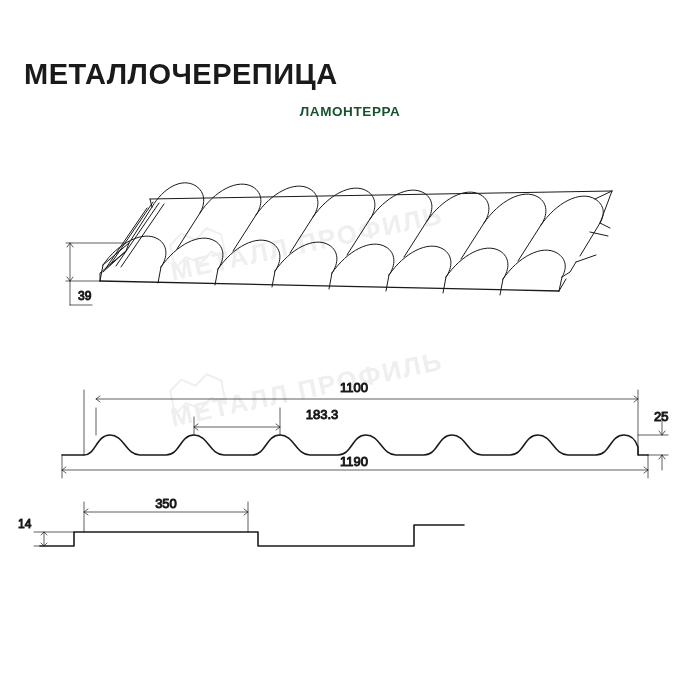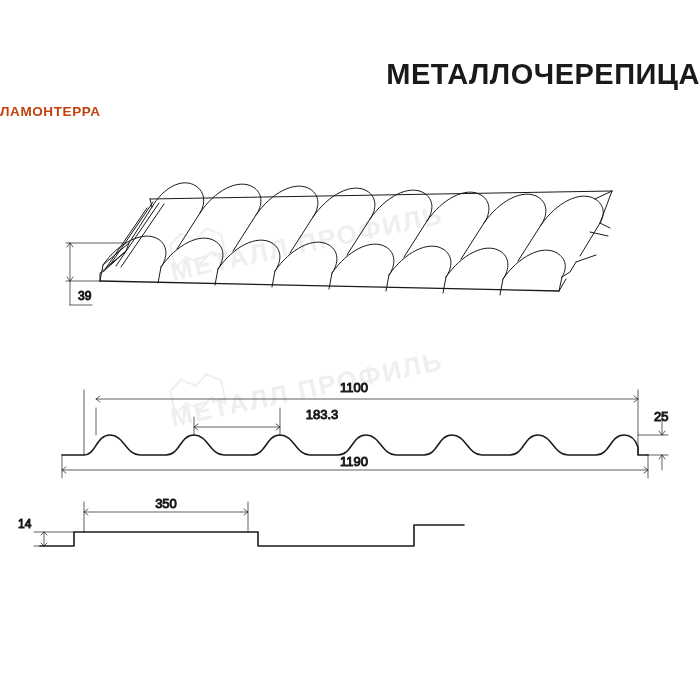--- a/index.html
+++ b/index.html
@@ -13,37 +13,37 @@
     height: 700px;
     background: #ffffff;
     font-family: "Liberation Sans", sans-serif;
     overflow: hidden;
   }
   .title {
     position: absolute;
     left: 0;
     right: 0;
     top: 58px;
-    text-align: right;
+    text-align: left;
     font-size: 29px;
     font-weight: bold;
     letter-spacing: 0.5px;
     color: #1a1a1a;
     margin-left: 24px;
   }
   .subtitle {
     position: absolute;
     left: 0;
     right: 0;
     top: 104px;
-    text-align: left;
+    text-align: center;
     font-size: 13.5px;
     font-weight: bold;
     letter-spacing: 0.6px;
-    color: #c2410c;
+    color: #14532d;
   }
   .svg-layer {
     position: absolute;
     left: 0;
     top: 0;
     width: 700px;
     height: 700px;
   }
   .wm {
     position: absolute;

